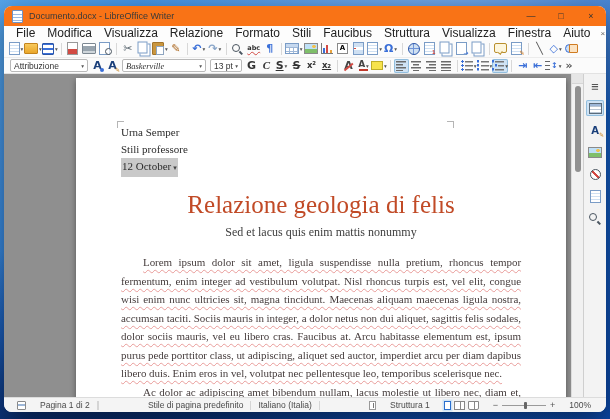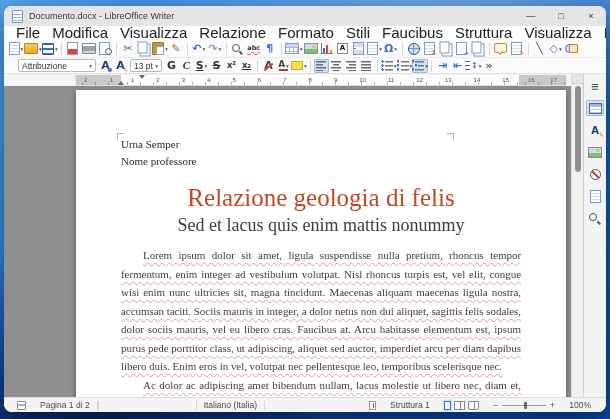--- a/index.html
+++ b/index.html
@@ -10,35 +10,35 @@
   .desktop{width:610px;height:419px;padding:6px 4px 7px 4px;
     background:
       radial-gradient(90% 70% at 75% -10%, rgba(255,255,255,.45), transparent 60%),
       radial-gradient(120% 80% at 15% 115%, #06225c 12%, rgba(10,60,150,.55) 45%, transparent 70%),
       linear-gradient(135deg,#55a4ea 0%,#1d6fd3 45%,#0b47a6 100%);}
 
   
   .window{width:602px;height:406px;background:#fff;border-radius:8px;overflow:hidden;
     box-shadow:0 10px 28px rgba(0,0,0,.45);display:flex;flex-direction:column}
 
-  .titlebar{height:20px;display:flex;align-items:center;padding:0 0 0 8px;background:#e5e5e5;flex:none}
+  .titlebar{height:20px;display:flex;align-items:center;padding:0 0 0 8px;background:#f97316;flex:none}
   .appicon{width:11px;height:13px;border:1px solid #6f94c9;border-radius:1px;margin-right:6px;
     background:linear-gradient(180deg,#fff 0 3px,#9db9e0 3px 4px,#fff 4px 6px,#9db9e0 6px 7px,#fff 7px 9px,#9db9e0 9px 10px,#fff 10px)}
   .title{font-size:9px;color:#3a3a3a}
   .wbtns{margin-left:auto;display:flex;height:100%}
   .wbtn{width:30px;height:100%;display:flex;align-items:center;justify-content:center;font-size:9px;color:#333}
 
   .menubar{height:14px;display:flex;align-items:center;padding:0 6px;background:#fdfdfd;flex:none}
-  .menu-item{font-size:15px;color:#222;padding:0 6px;line-height:14px}
+  .menu-item{font-size:12px;color:#222;padding:0 6px;line-height:14px}
   .menuclose{margin-left:auto;font-size:8px;color:#666;padding:0 4px}
 
   
   .toolbar{display:flex;align-items:center;background:#fbfbfb;white-space:nowrap;overflow:hidden;flex:none}
   .t1{height:18px;padding:0 4px;border-bottom:1px solid #ececec}
-  .t2{height:16px;padding:0 12px;border-bottom:1px solid #e2e2e2}
+  .t2{height:16px;padding:0 4px;border-bottom:1px solid #e2e2e2}
   .sep{width:1px;height:12px;background:#d8d8d8;margin:0 3px;flex:none}
   .tbtn{position:relative;display:inline-flex;align-items:center;justify-content:center;
     min-width:16px;height:15px;border-radius:2px;font-size:11px;flex:none;font-family:"DejaVu Sans",sans-serif}
   .t2 .tbtn{min-width:15px;height:14px}
   .tbtn b{font-weight:600;font-style:normal;line-height:1}
   .dd{font-style:normal;font-size:5.5px;color:#555;margin-left:1px}
   .active{background:#cfe3f5;box-shadow:inset 0 0 0 1px #92bede}
 
   .combo{height:13px;border:1px solid #b9b9b9;border-radius:2px;background:#fff;display:inline-flex;
     align-items:center;font-size:8.5px;color:#333;padding:0 3px;margin:0 2px;flex:none;justify-content:space-between}
@@ -139,33 +139,33 @@
     background-size:13px 3px;background-position:6px bottom;background-repeat:repeat-x}
   .rz.dark{background-color:#c9c9c9}
   .rz.light{background-color:#fdfdfd;position:relative}
   .rz.l{width:45px;padding:0 8px}.rz.m{flex:1;padding:0 10px}.rz.r{width:47px;padding:0 9px}
   .rnum{transform:translateY(-0.5px)}
   .ind-top{position:absolute;left:18px;top:0;width:0;height:0;border:3px solid transparent;border-top:4px solid #5a6b7a}
   .ind-bot{position:absolute;left:-3px;bottom:0;width:0;height:0;border:3px solid transparent;border-bottom:4px solid #5a6b7a}
 
   
   .main{flex:1;display:flex;min-height:0}
-  .leftcol{flex:1;display:flex;flex-direction:column;min-width:0}
+  .leftcol{flex:1;display:flex;flex-direction:row;min-width:0}
   .canvas{flex:1;background:#8f8f8f;overflow:hidden;position:relative}
   .page{position:relative;margin:4px 0 0 72px;width:490px;height:760px;background:#fff;
     box-shadow:0 2px 6px rgba(0,0,0,.4);padding:46px 45px 0 45px;
     font-family:"Liberation Serif","DejaVu Serif",serif;color:#2b2b2b}
   .cmark{position:absolute;width:7px;height:7px;top:43px}
   .cmark.l{left:41px;border-left:1px solid #b5b5b5;border-top:1px solid #b5b5b5}
   .cmark.r{left:371px;border-right:1px solid #b5b5b5;border-top:1px solid #b5b5b5}
   .nameline{font-size:11px;line-height:17px}
   .datefield{background:#c9c9c9;padding:0 1px;display:inline-block}
   .datefield .fdd{font-size:7px;color:#444;margin-left:2px}
   .doc-title{margin-top:13px;text-align:center;font-size:25px;line-height:30px;color:#c14a26}
-  .doc-subtitle{margin-top:3px;text-align:center;font-size:18px;line-height:18px;color:#3d3d3d}
+  .doc-subtitle{margin-top:3px;text-align:center;font-size:12px;line-height:18px;color:#3d3d3d}
   .para{margin-top:12px;text-align:justify;text-indent:22px;font-size:11px;line-height:18.5px;color:#463d3d;
     text-decoration:underline;text-decoration-style:wavy;text-decoration-color:rgba(214,69,65,.5);
     text-decoration-thickness:.6px;text-underline-offset:2.5px;letter-spacing:-.05px}
   .para+.para{margin-top:0}
 
   
   .vscroll{width:12px;background:#f1f1f1;border-left:1px solid #dcdcdc;position:relative;flex:none}
   .vs-top{position:absolute;top:0;left:0;right:0;height:10px;background:#e6e6e6;border-bottom:1px solid #d5d5d5}
   .thumb{position:absolute;top:12px;left:2.5px;width:6px;height:86px;background:#909090;border-radius:3px}
   .sidebartabs{width:23px;background:#f3f3f3;border-left:1px solid #cfcfcf;display:flex;flex-direction:column;
@@ -312,20 +312,24 @@
       <span class="combo stylecombo">
         <span>Attribuzione</span>
           <i class="dd">▾</i>
       </span>
       <span class="tbtn i-style-upd" style="color: rgb(26, 63, 122);">
           <b>A</b>
         </span>
         <span class="tbtn i-style-new" style="color: rgb(26, 63, 122);">
           <b>A</b>
         </span>
+      <span class="combo fontcombo">
+        <span>Baskerville</span>
+          <i class="dd">▾</i>
+      </span>
       <span class="combo sizecombo">
         <span>13 pt</span>
           <i class="dd">▾</i>
       </span>
       <span class="tbtn i-bold" style="color: rgb(51, 51, 51);">
           <b>G</b>
         </span>
         <span class="tbtn i-italic" style="color: rgb(51, 51, 51);">
           <b>C</b>
         </span>
@@ -415,21 +419,24 @@
               <span class="rnum">16</span>
                 <span class="rnum">17</span>
             </div>
           </div>
         </div>
         <div class="canvas">
           <div class="page">
             <i class="cmark l"></i>
             <i class="cmark r"></i>
             <div class="nameline">Urna Semper</div>
-            <div class="nameline">Nome professore</div>
+            <div class="nameline">Stili professore</div>
+            <div class="nameline">
+              <span class="datefield"><span>12 October</span><span class="fdd">▾</span></span>
+            </div>
             <div class="doc-title">Relazione geologia di felis</div>
             <div class="doc-subtitle">Sed et lacus quis enim mattis nonummy</div>
             <div class="para">Lorem ipsum dolor sit amet, ligula suspendisse nulla pretium, rhoncus tempor fermentum, enim integer ad vestibulum volutpat. Nisl rhoncus turpis est, vel elit, congue wisi enim nunc ultricies sit, magna tincidunt. Maecenas aliquam maecenas ligula nostra, accumsan taciti. Sociis mauris in integer, a dolor netus non dui aliquet, sagittis felis sodales, dolor sociis mauris, vel eu libero cras. Faucibus at. Arcu habitasse elementum est, ipsum purus pede porttitor class, ut adipiscing, aliquet sed auctor, imperdiet arcu per diam dapibus libero duis. Enim eros in vel, volutpat nec pellentesque leo, temporibus scelerisque nec.</div>
             <div class="para">Ac dolor ac adipiscing amet bibendum nullam, lacus molestie ut libero nec, diam et, pharetra sodales, feugiat ullamcorper id tempor id vitae. Mauris pretium aliquet, lectus tincidunt. Porttitor mollis imperdiet libero senectus pulvinar.</div>
           </div>
         </div>
       </div>
 
       <div class="vscroll">
         <div class="vs-top"></div>
@@ -452,20 +459,21 @@
     </div>
 
     <div class="statusbar">
       <span class="scell">
           <i class="sb-save"></i>
         </span>
       <span class="scell">Pagina 1 di 2</span>
       <i class="vline"></i>
       <i class="vline"></i>
       <span class="spacer"></span>
+      <span class="scell">Stile di pagina predefinito</span>
       <i class="vline"></i>
       <span class="scell">Italiano (Italia)</span>
       <i class="vline"></i>
       <span class="spacer"></span>
       <span class="scell">
           <i class="sb-ins"></i>
         </span>
       <span class="scell">Struttura 1</span>
       <span class="scell">
         <i class="pv on"></i>

